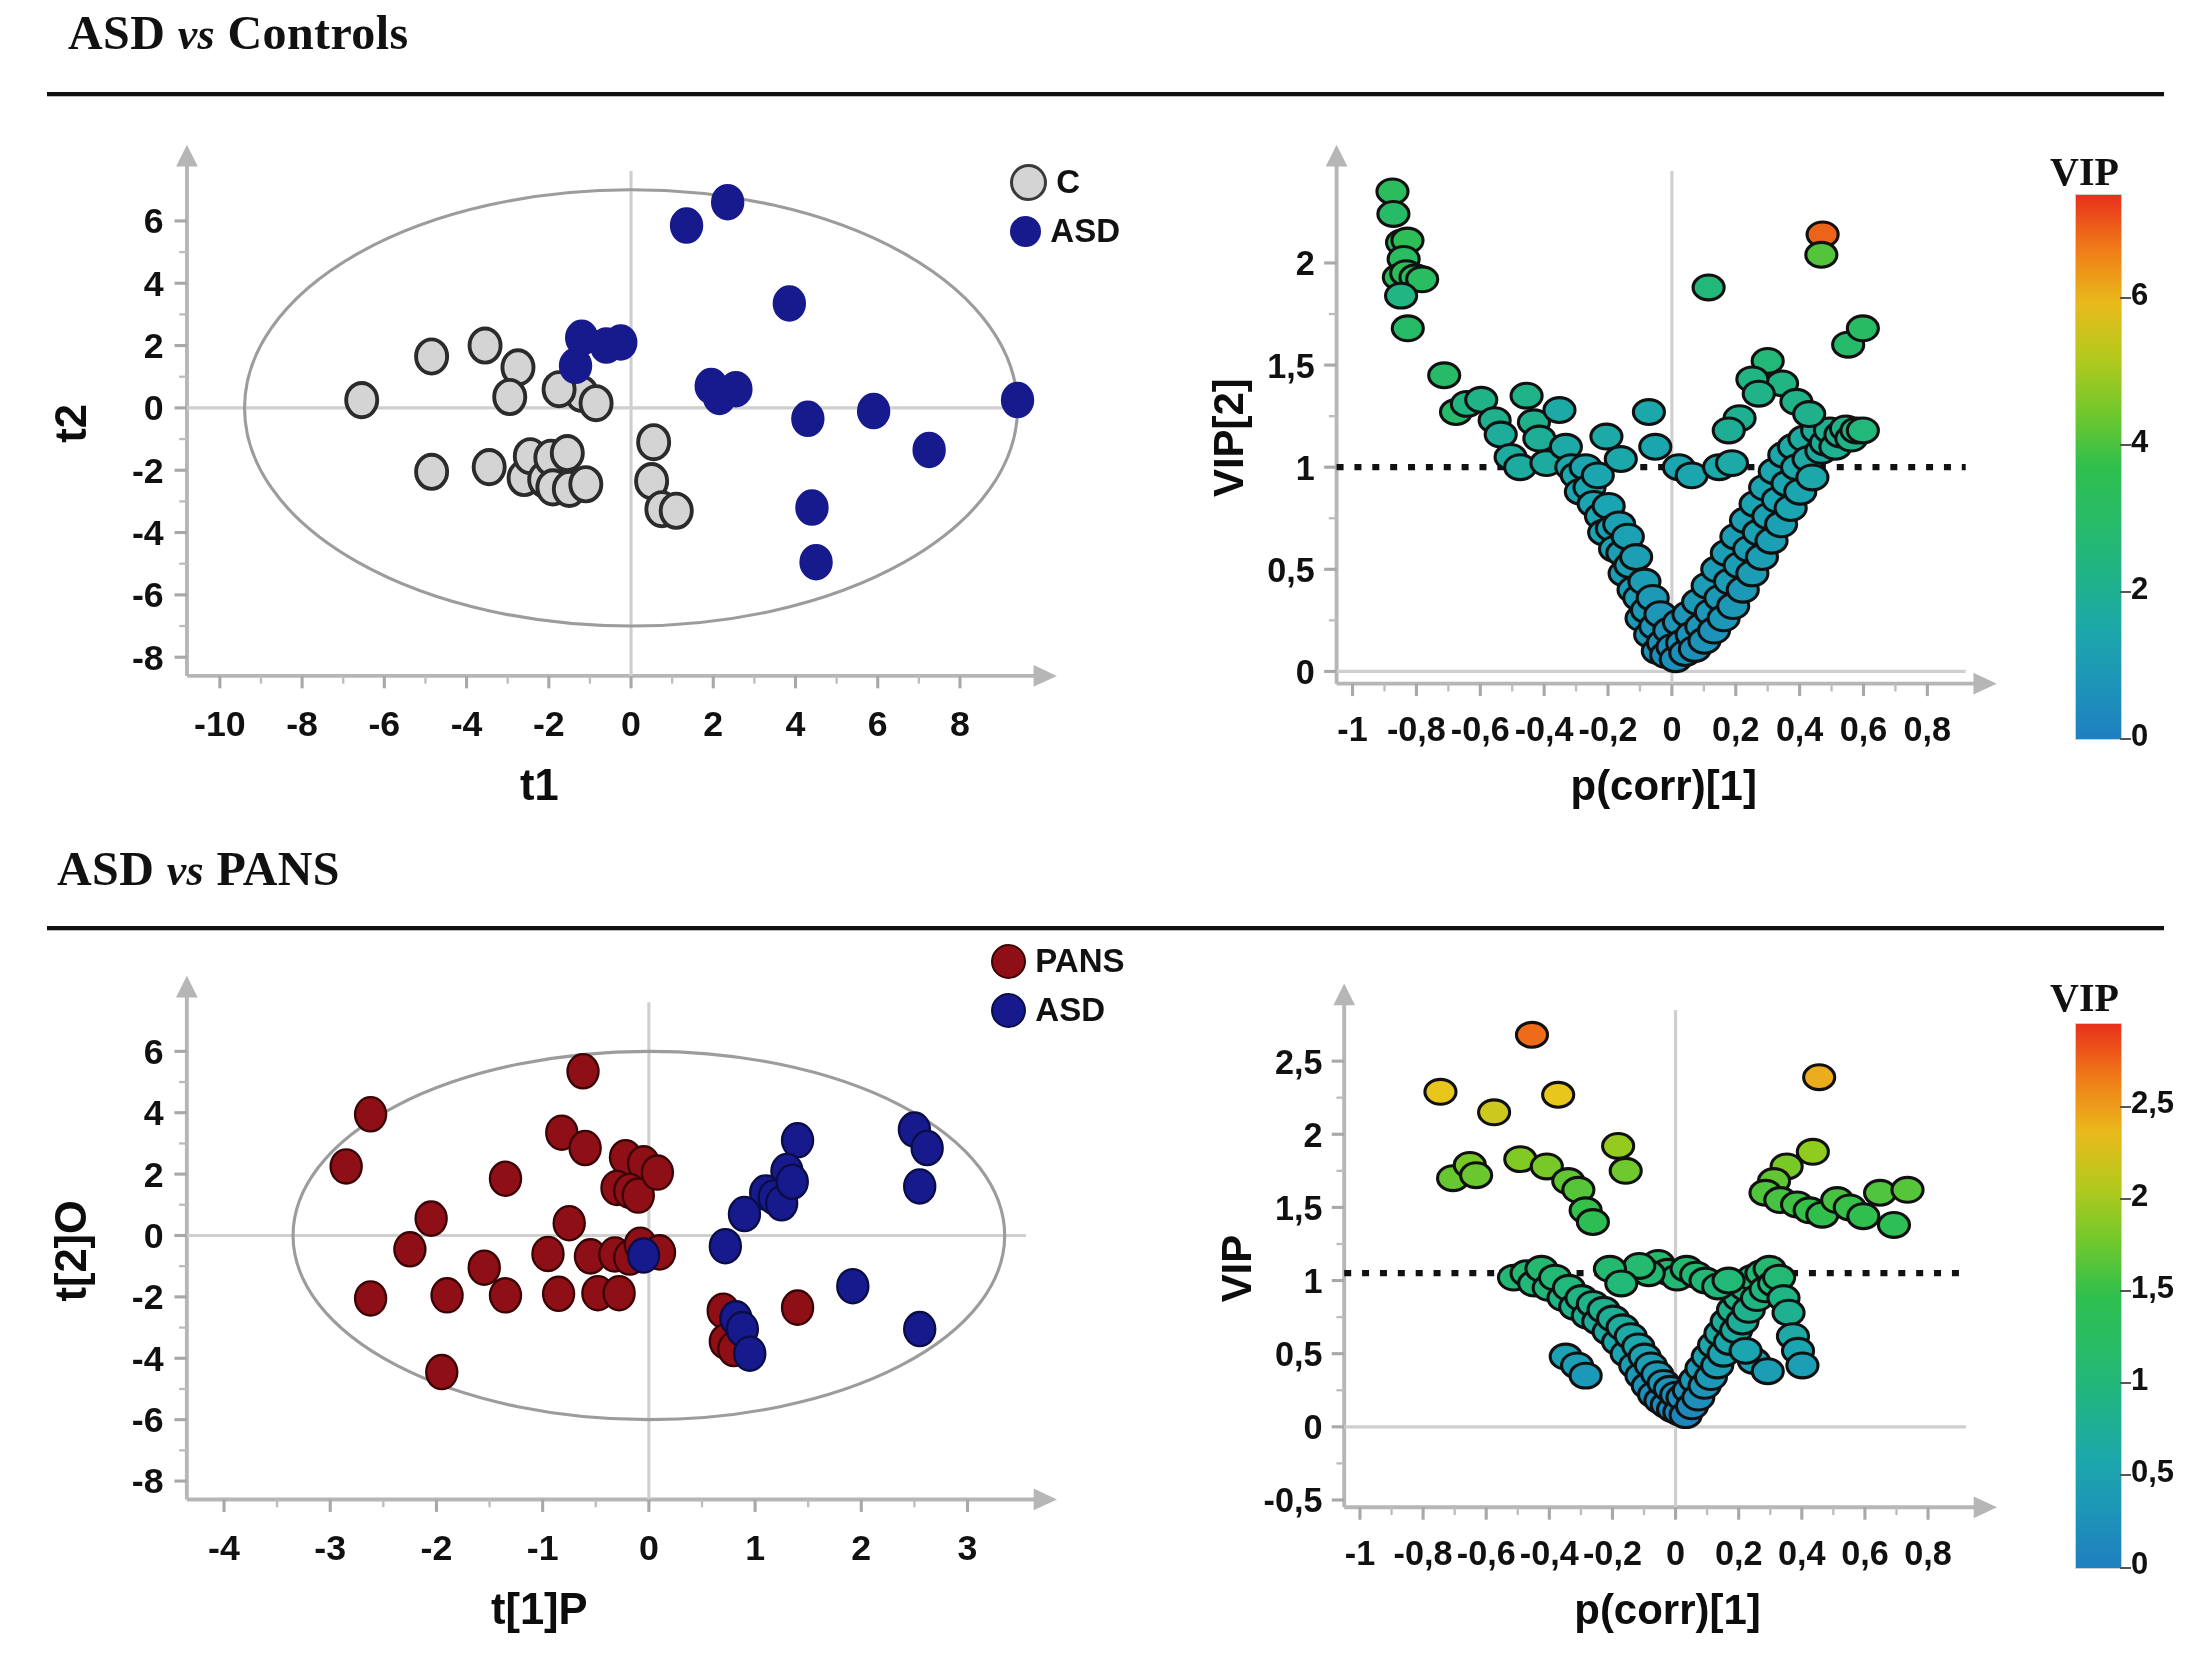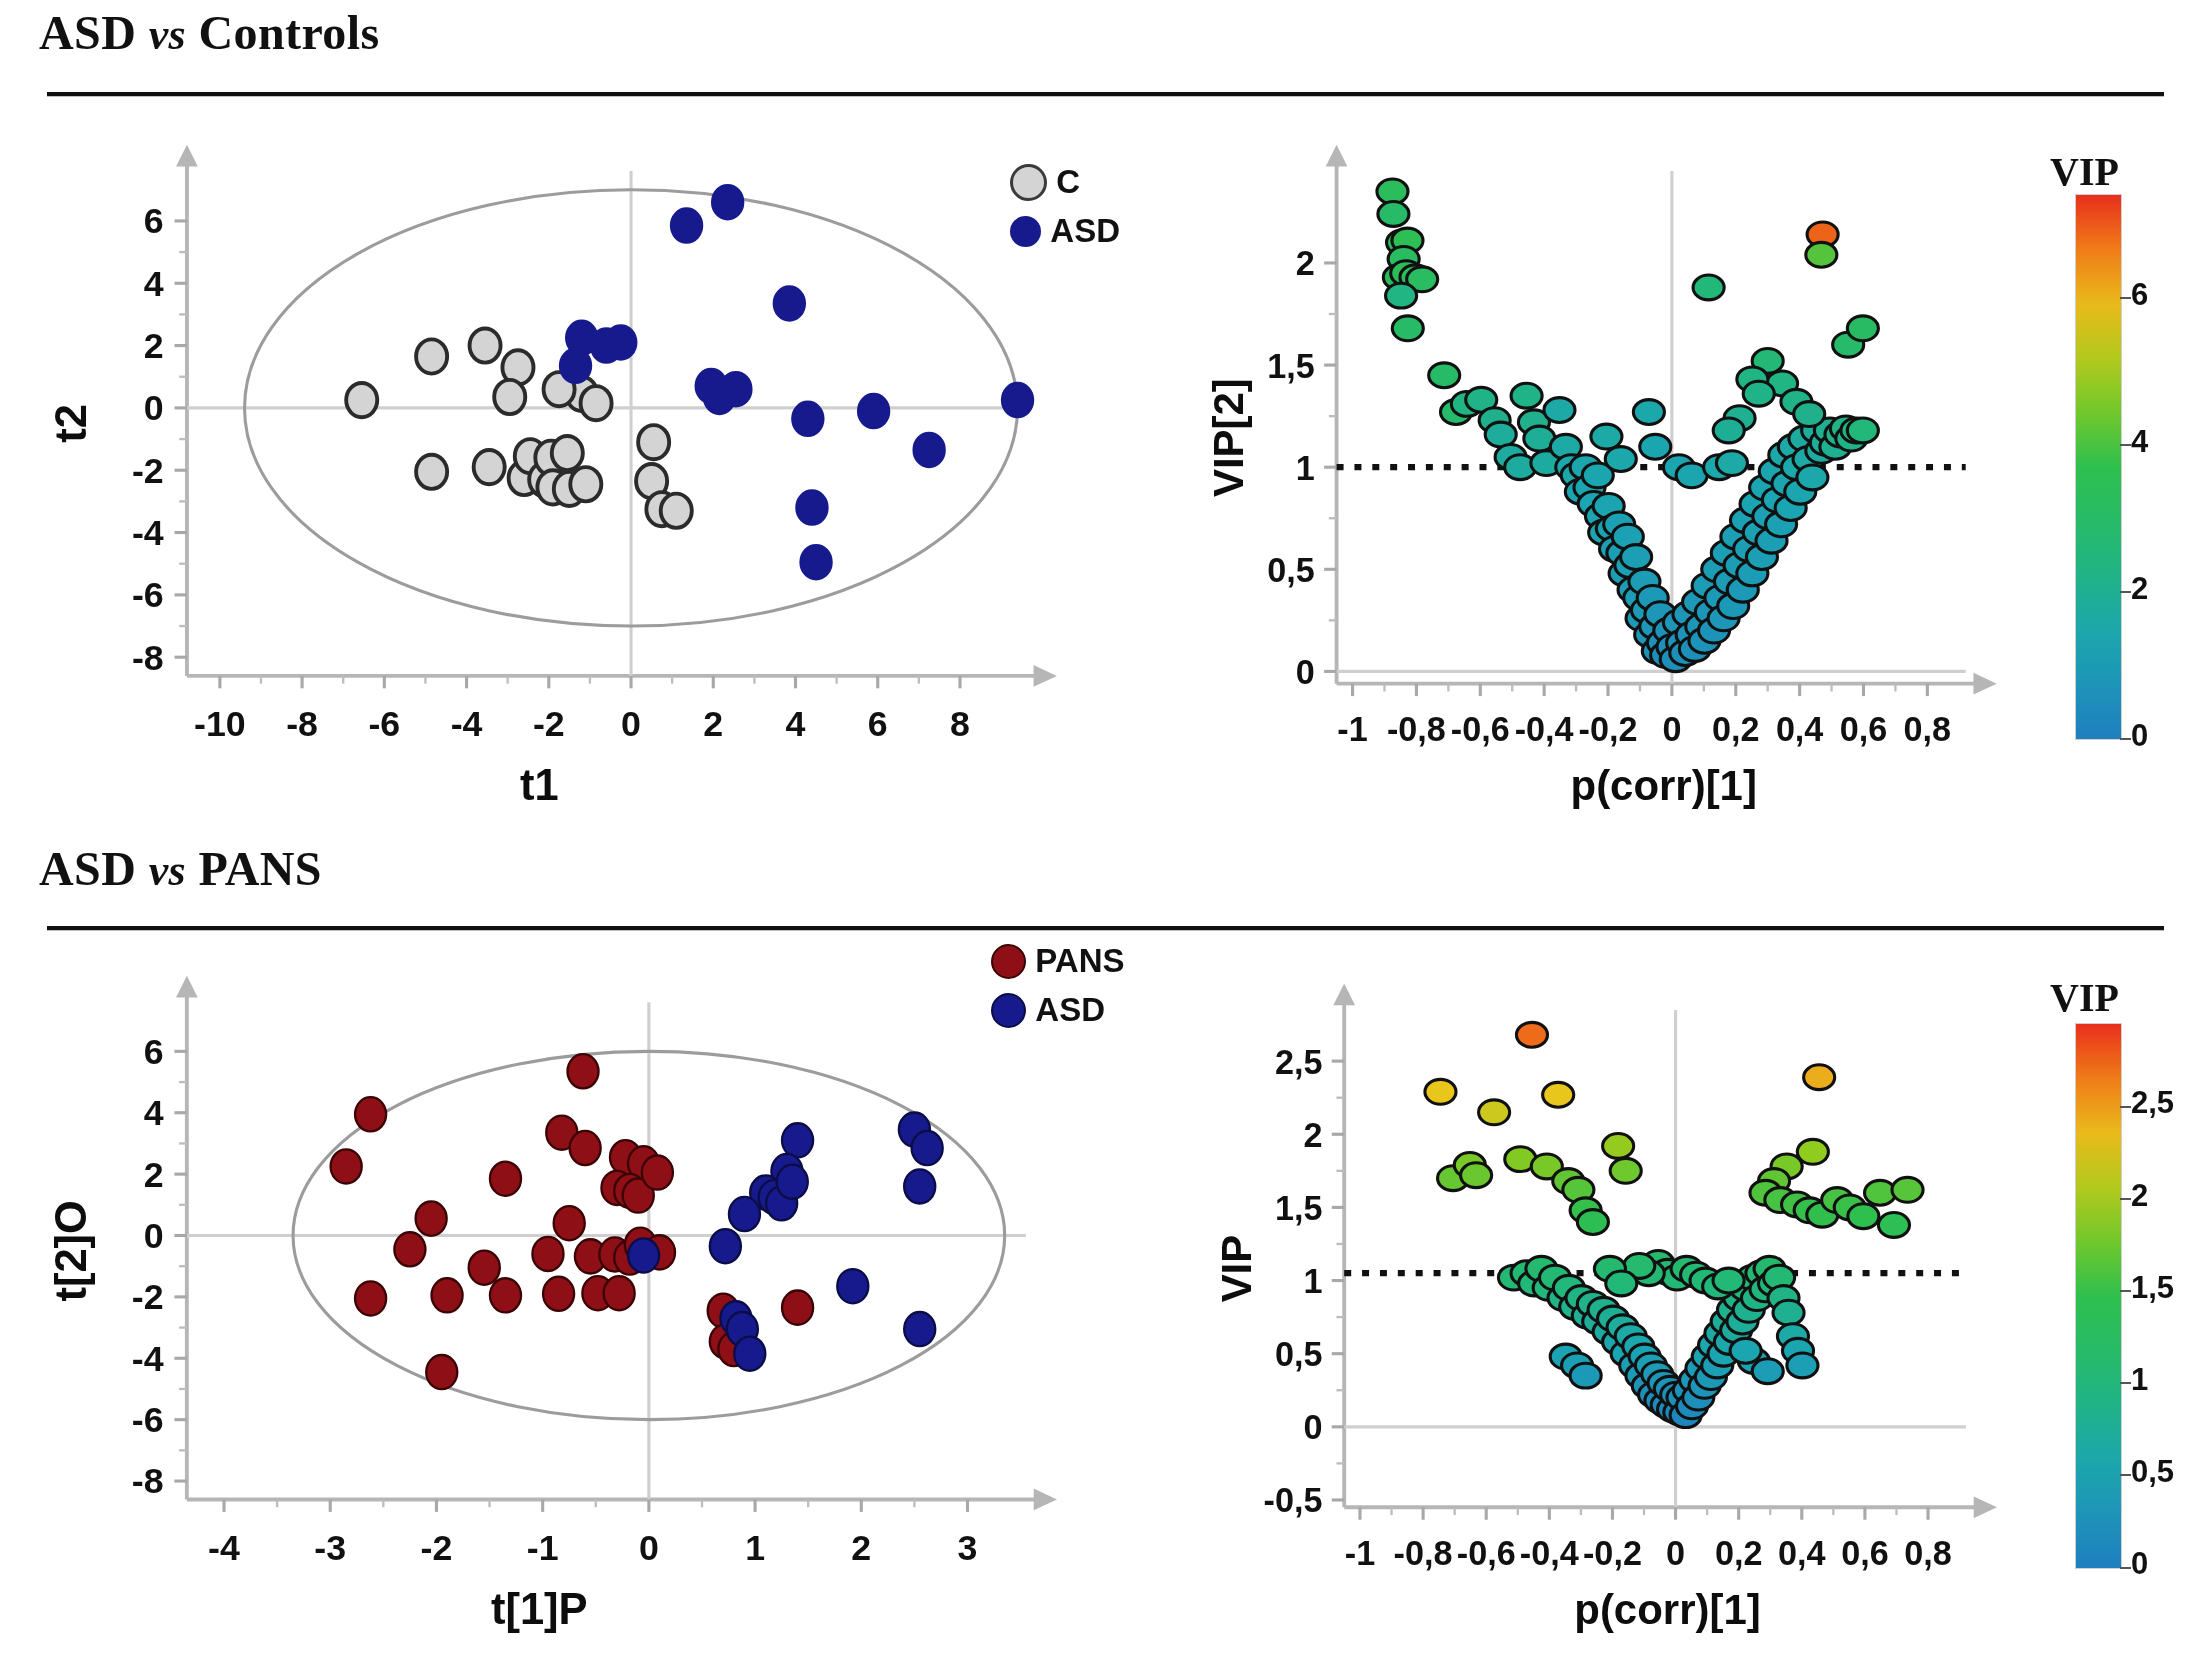--- a/index.html
+++ b/index.html
@@ -1,17 +1,17 @@
 <!DOCTYPE html>
 <html style="font-size:12.4px"><head>
 <meta charset="utf-8">
 <style>
   html,body{margin:0;padding:0;background:#ffffff;}
   body{width:2205px;height:1661px;position:relative;font-family:"Liberation Serif",serif;}
-  .panel-title{position:absolute;font-family:"Liberation Serif",serif;font-weight:bold;font-size:48px;color:#111;letter-spacing:0.4px;white-space:nowrap;}
+  .panel-title{position:absolute;font-family:"Liberation Serif",serif;font-weight:bold;font-size:48px;color:#111;letter-spacing:0.4px;white-space:nowrap;margin-left:29px;}
   .panel-title i{font-style:italic;font-size:44px;}
   .rule{position:absolute;height:3.9px;background:#111;}
   .rule:after{content:"";position:absolute;left:0;right:0;top:3.9px;height:1.6px;background:#bdbdbd;}
   .plot{position:absolute;}
   svg{display:block;overflow:visible;}
   .axlbl{font-family:"Liberation Sans",sans-serif;font-weight:bold;fill:#0d0d0d;}
   .ticklbl{font-family:"Liberation Sans",sans-serif;font-weight:bold;fill:#111;}
   .cbtitle{position:absolute;font-family:"Liberation Serif",serif;font-weight:bold;font-size:40px;color:#111;}
   .cbar{position:absolute;border:0.8px solid #cfcfcf;}
   .cbtick{position:absolute;font-family:"Liberation Sans",sans-serif;font-weight:bold;font-size:31px;color:#111;}
@@ -23,21 +23,21 @@
 </head>
 <body>
 
 <div class="panel-title" style="left:39px;top:4.7px;">
   <span>ASD</span>
   <i>vs</i>
   <span>Controls</span>
 </div>
 <div class="rule" style="left:47px;top:92px;width:2117px;"></div>
 
-<div class="panel-title" style="left:39px;top:841px;">
+<div class="panel-title" style="left:28px;top:841px;">
   <span>ASD</span>
   <i>vs</i>
   <span>PANS</span>
 </div>
 <div class="rule" style="left:47px;top:926px;width:2117px;"></div>
 
 <div class="plot" style="left:47px;top:140px;width:1010px;height:699px;">
   <svg id="svg-0" width="1010" height="699" viewBox="0 0 1300 900">
       <g>
         <line x1="180" y1="690" x2="180" y2="26" stroke="#b6b6b6" stroke-width="5"></line>

